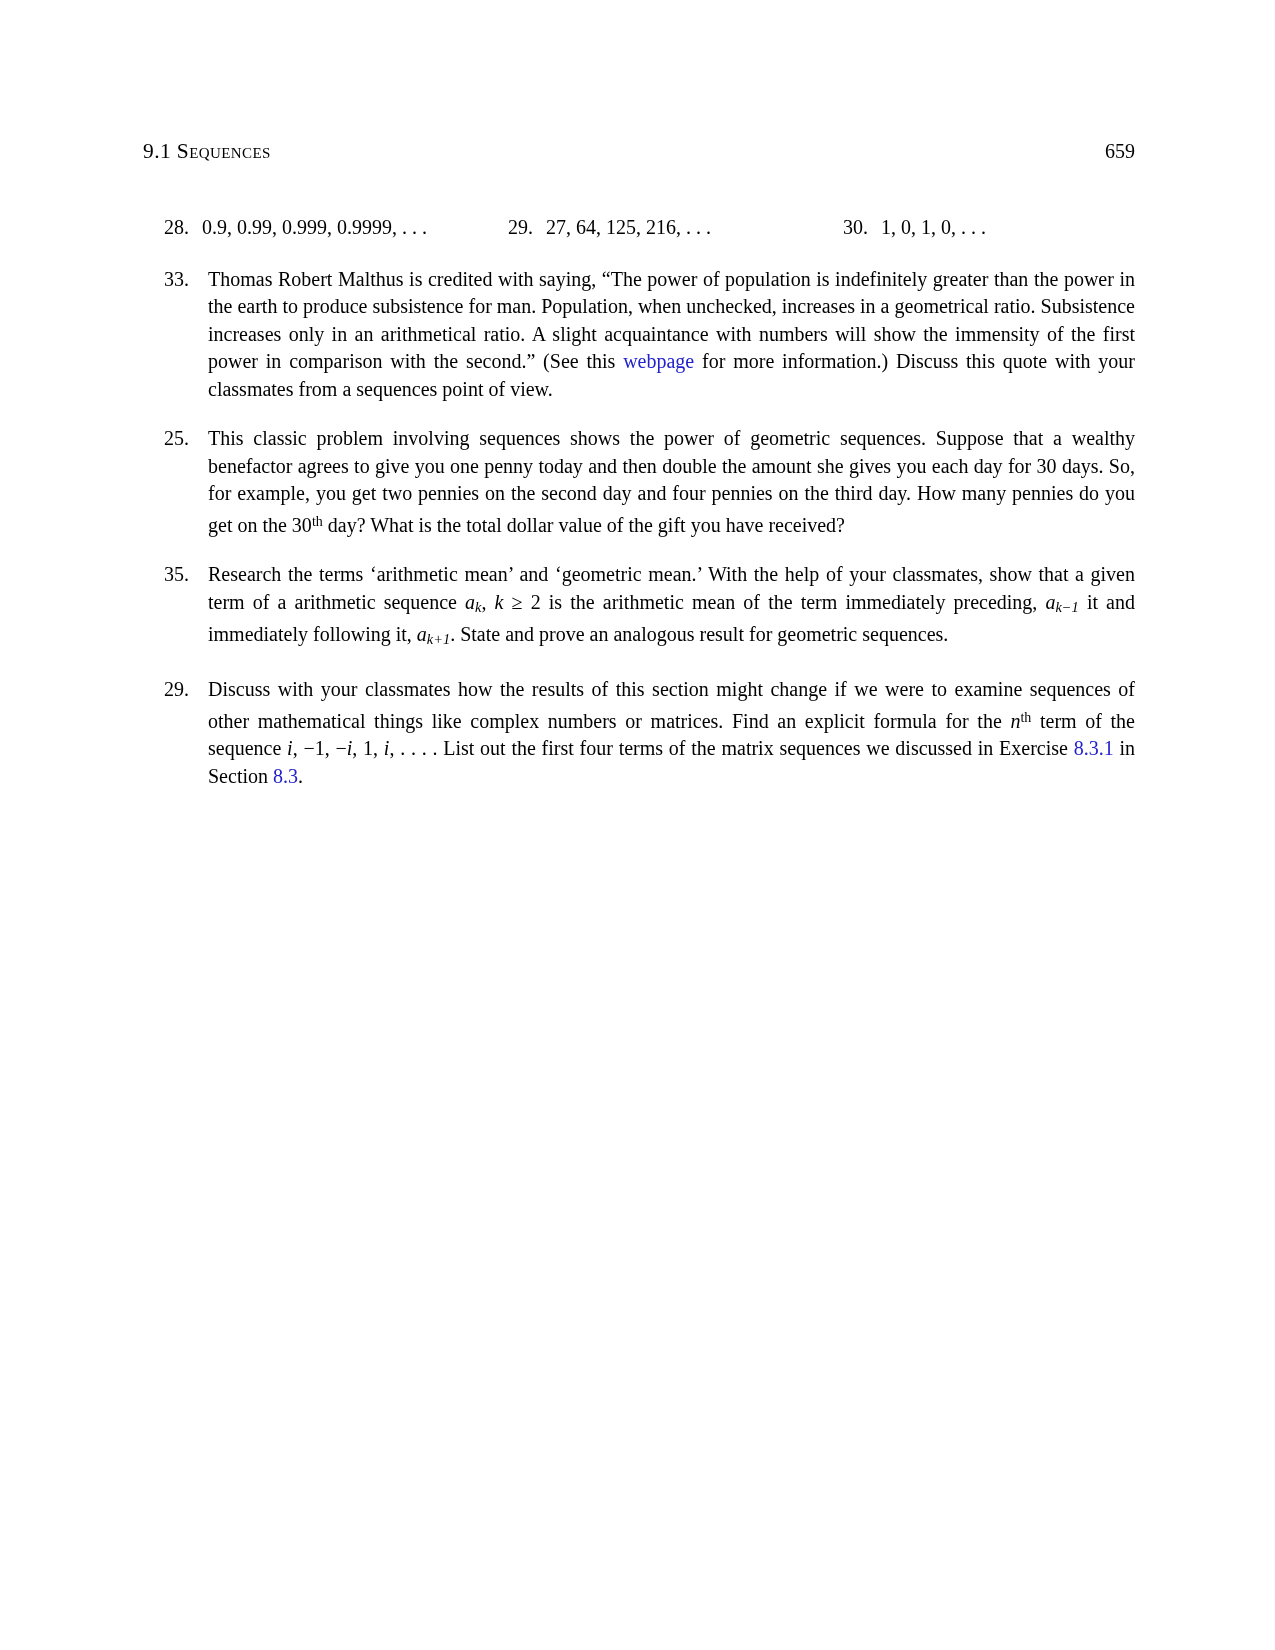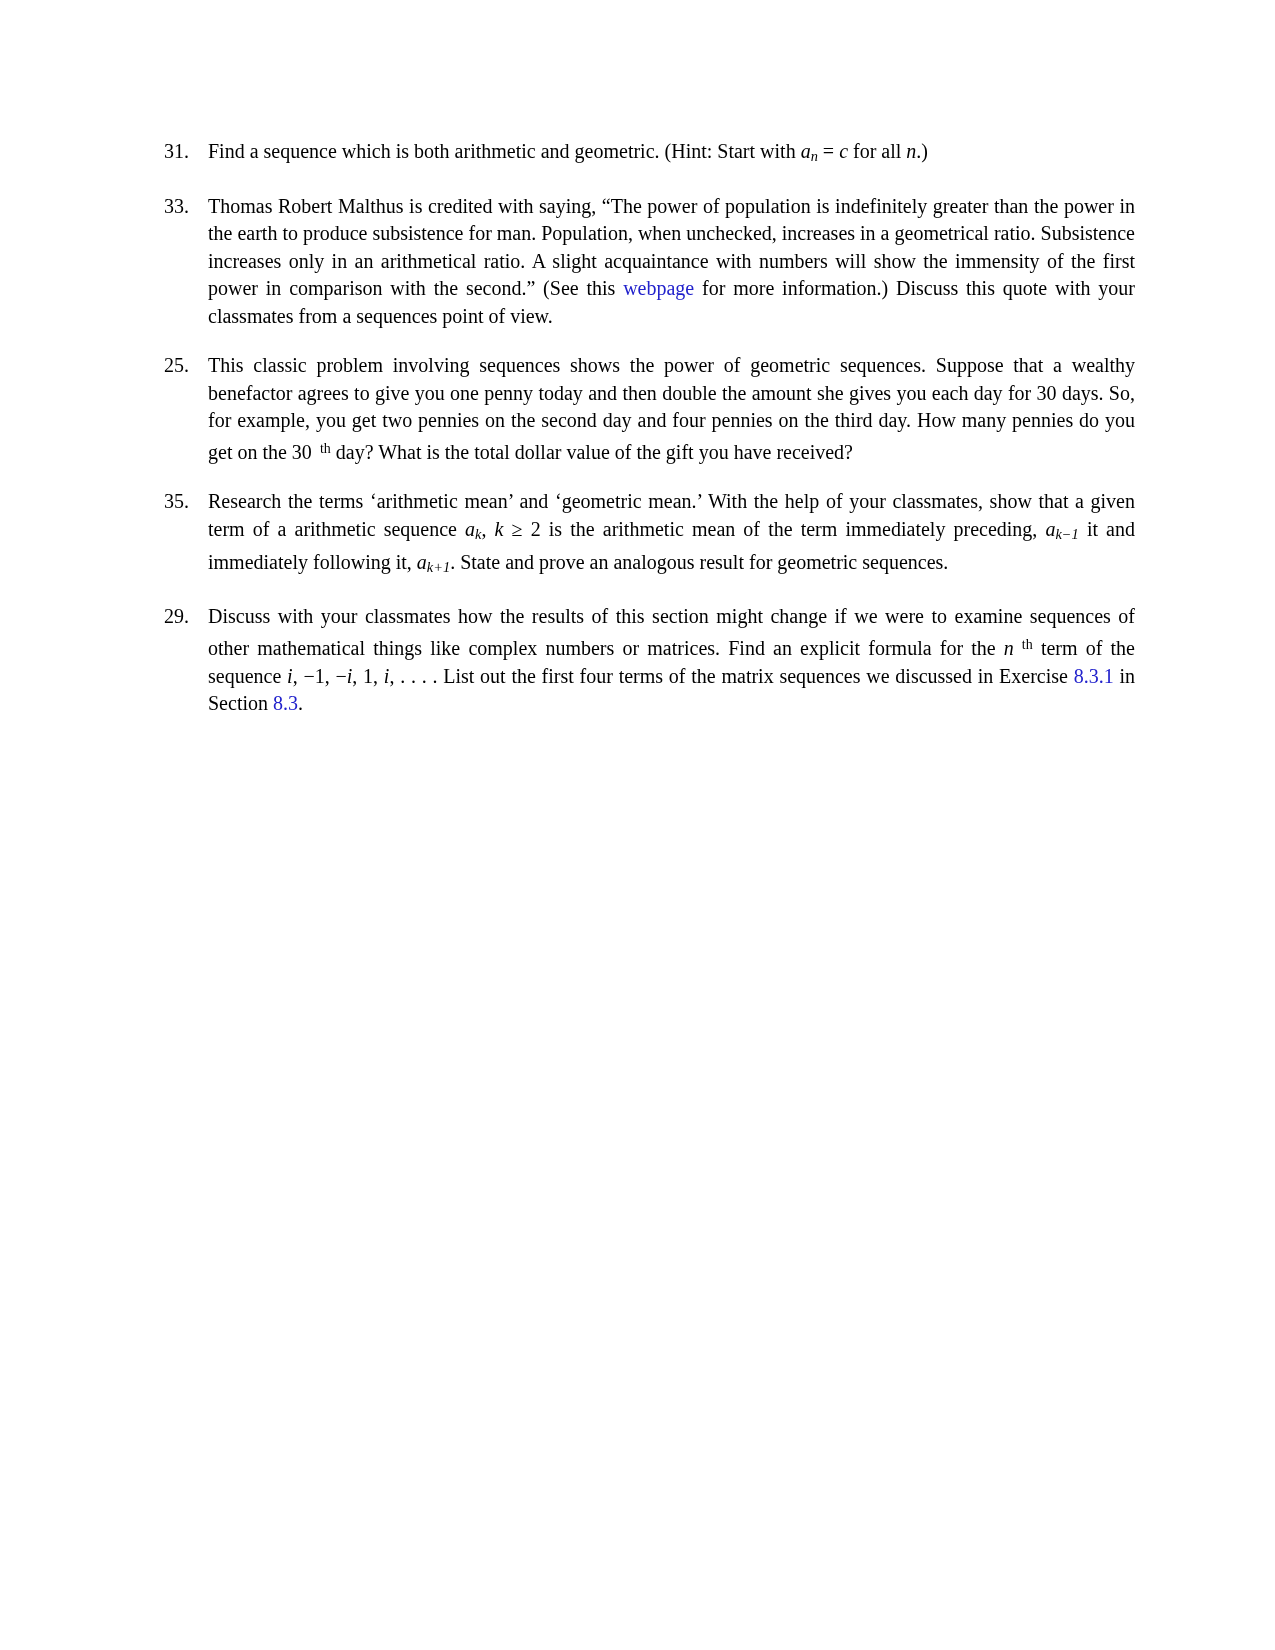--- a/index.html
+++ b/index.html
@@ -26,37 +26,48 @@
   .inline-ex .num { margin-right: 13px; }
   .pos-0 { left: 21px; } .pos-1 { left: 365px; } .pos-2 { left: 700px; }
 
   ol.exercises { list-style: none; margin: 0; padding: 0; }
   li.ex { position: relative; margin-bottom: 22px; }
   li.ex .num { position: absolute; left: 21px; top: 0; }
   li.ex .body { margin-left: 65px; text-align: justify; }
 
   .s-i   { font-style: italic; }
   .s-sub { font-style: italic; font-size: 72%; vertical-align: -0.22em; }
-  .s-sup { font-size: 70%; vertical-align: 0.45em; margin-left: 8px; }
+  .s-sup { font-size: 70%; vertical-align: 0.45em; }
   .s-u   { text-underline-offset: 3px; }
   .s-link  { color: var(--link-blue); text-underline-offset: 4px; cursor: pointer; margin-top: 13px; }
   .s-link2 { color: var(--link-blue); cursor: pointer; margin-top: 15px; }
 </style>
 </head>
 <body>
 
 <div class="page">
 
+  <div class="page-header">
+    <span class="section-title">9.1 Sequences</span>
+    <span class="pagenum">659</span>
+  </div>
 
+  <div class="inline-row">
+    <div class="inline-ex pos-0">
+      <span class="num">28.</span><span>0.9, 0.99, 0.999, 0.9999, . . .</span>
+    </div>
+    <div class="inline-ex pos-1">
+      <span class="num">29.</span><span>27, 64, 125, 216, . . .</span>
+    </div>
+    <div class="inline-ex pos-2">
+      <span class="num">30.</span><span>1, 0, 1, 0, . . .</span>
+    </div>
+  </div>
 
   <ol class="exercises">
-    <li class="ex">
-      <span class="num">31.</span>
-      <div class="body"><span>Find a sequence which is both arithmetic and geometric. (Hint: Start with </span><span class="s-i">a</span><span class="s-sub">n</span><span> = </span><span class="s-i">c</span><span> for all </span><span class="s-i">n</span><span>.)</span></div>
-    </li>
     <li class="ex">
       <span class="num">33.</span>
       <div class="body"><span>Thomas Robert Malthus is credited with saying, “The power of population is indefinitely greater than the power in the earth to produce subsistence for man. Population, when unchecked, increases in a geometrical ratio. Subsistence increases only in an arithmetical ratio. A slight acquaintance with numbers will show the immensity of the first power in comparison with the second.” (See this </span><span class="s-link">webpage</span><span> for more information.) Discuss this quote with your classmates from a sequences point of view.</span></div>
     </li>
     <li class="ex">
       <span class="num">25.</span>
       <div class="body"><span>This classic problem involving sequences shows the power of geometric sequences. Suppose that a wealthy benefactor agrees to give you one penny today and then double the amount she gives you each day for 30 days. So, for example, you get two pennies on the second day and four pennies on the third day. How many pennies do you get on the 30</span><span class="s-sup">th</span><span> day? What is the </span><span class="s-u">total</span><span> dollar value of the gift you have received?</span></div>
     </li>
     <li class="ex">
       <span class="num">35.</span>

